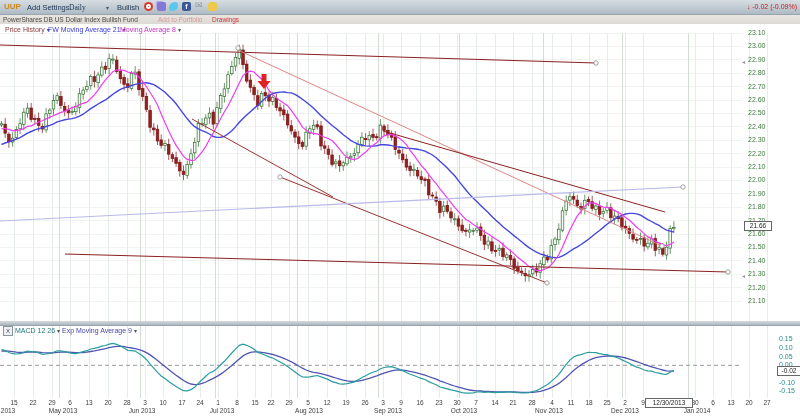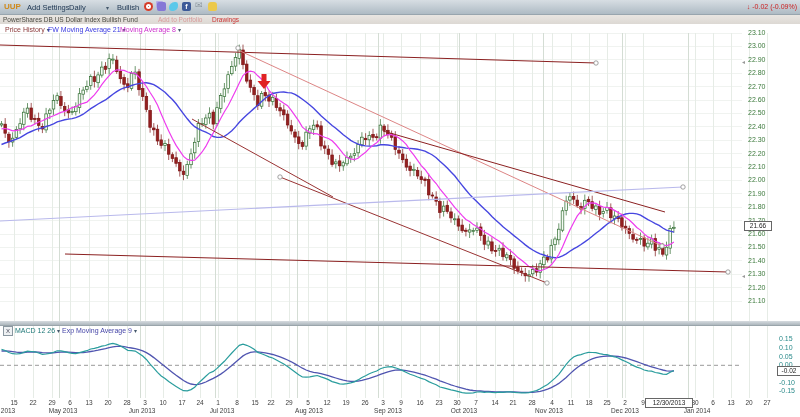--- a/index.html
+++ b/index.html
@@ -507,21 +507,21 @@
     <line x1="65" y1="254" x2="728" y2="272" stroke="#8b2020" stroke-width="1"></line>
     <circle cx="728" cy="272" r="2.2" fill="#fff" stroke="#8a8a8a" stroke-width="0.8"></circle>
     <line x1="0" y1="221" x2="683" y2="187" stroke="#b9b9ec" stroke-width="1.2"></line>
     <circle cx="683" cy="187" r="2.2" fill="#fff" stroke="#8a8a8a" stroke-width="0.8"></circle>
     <path d="M261.5,74 h5 v7 h4 l-6.5,8 -6.5,-8 h4 z" fill="#e02222"></path>
   </svg>
 
 <div class="row1">
   <span class="t sym">UUP</span>
   <span class="t navitem" style="left:27px;top:3px;">Add Settings</span>
-  <span class="t navitem" style="left:69px;top:3px;">Daily</span>
+  <span class="t navitem" style="left:69px;top:3px;font-family:Liberation Serif, serif;">Daily</span>
   <span class="t dd" style="left:106px;top:4px;">▾</span>
   <span class="t navitem" style="left:117px;top:3px;">Bullish</span>
   <span class="ic ic-rec" style="left:144px;"></span>
   <span class="ic ic-share" style="left:157px;"></span>
   <span class="ic ic-tw" style="left:169px;"></span>
   <span class="ic ic-fb" style="left:182px;">f</span>
   <span class="t ic-mail" style="left:195px;">✉</span>
   <span class="ic ic-bell" style="left:208px;"></span>
   <span class="t chg"><span class="chgarrow">↓</span> <span>-0.02 (-0.09%)</span></span>
 </div>

